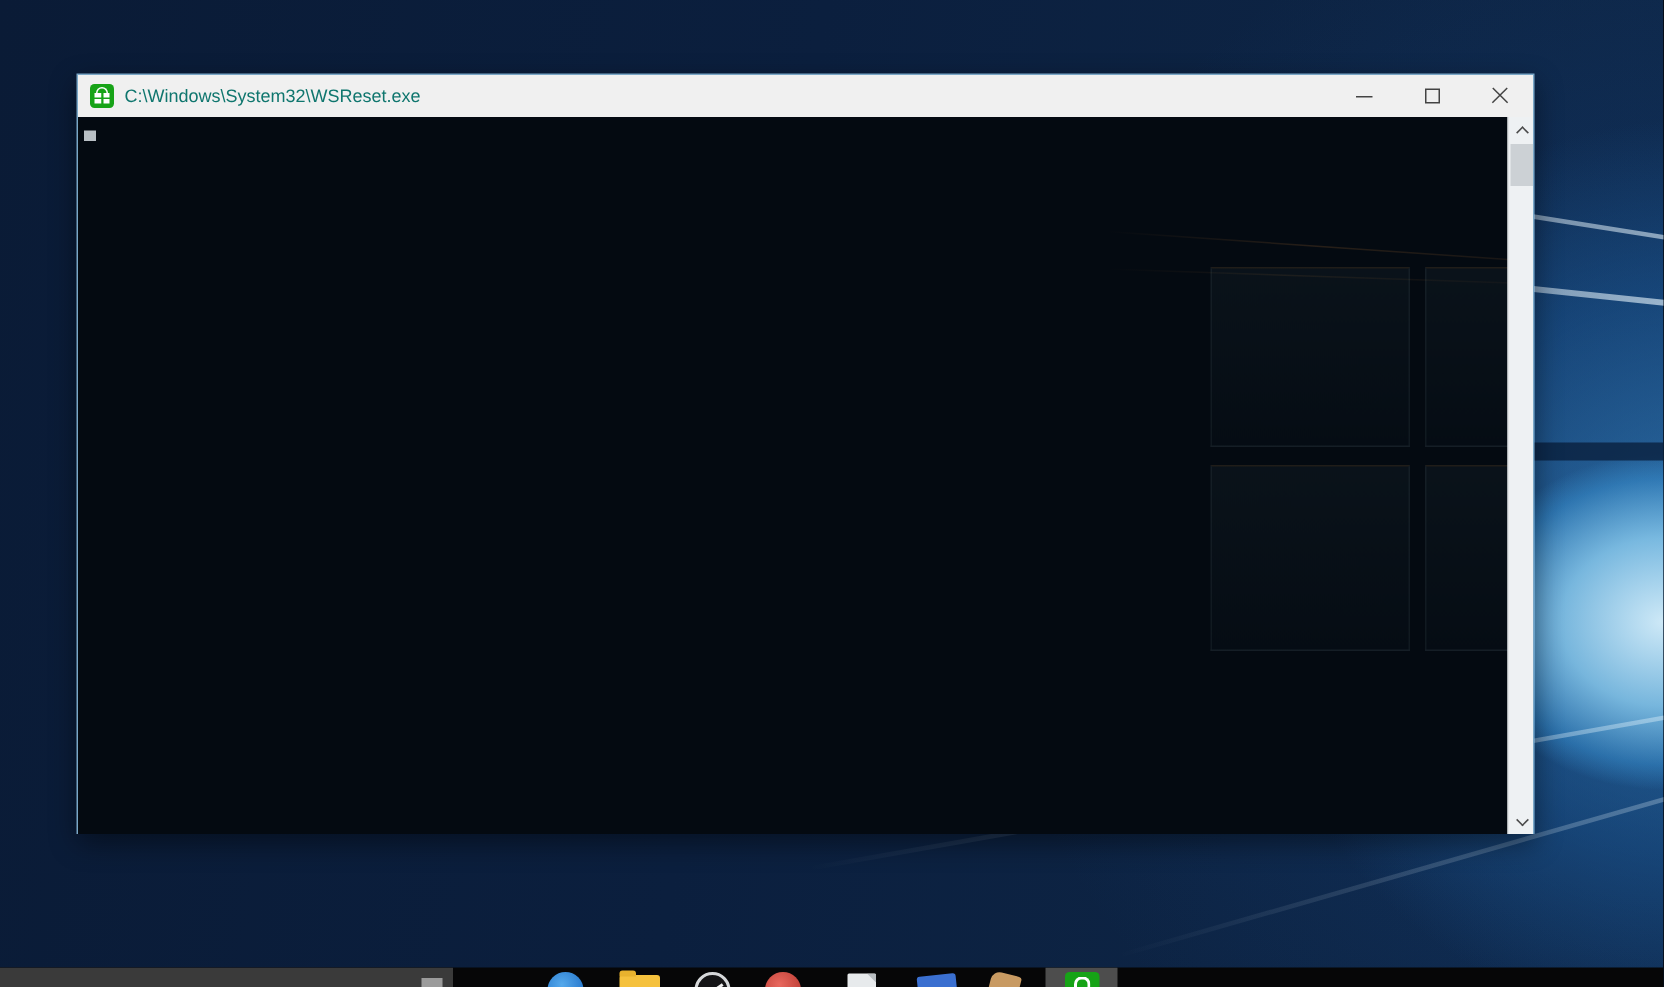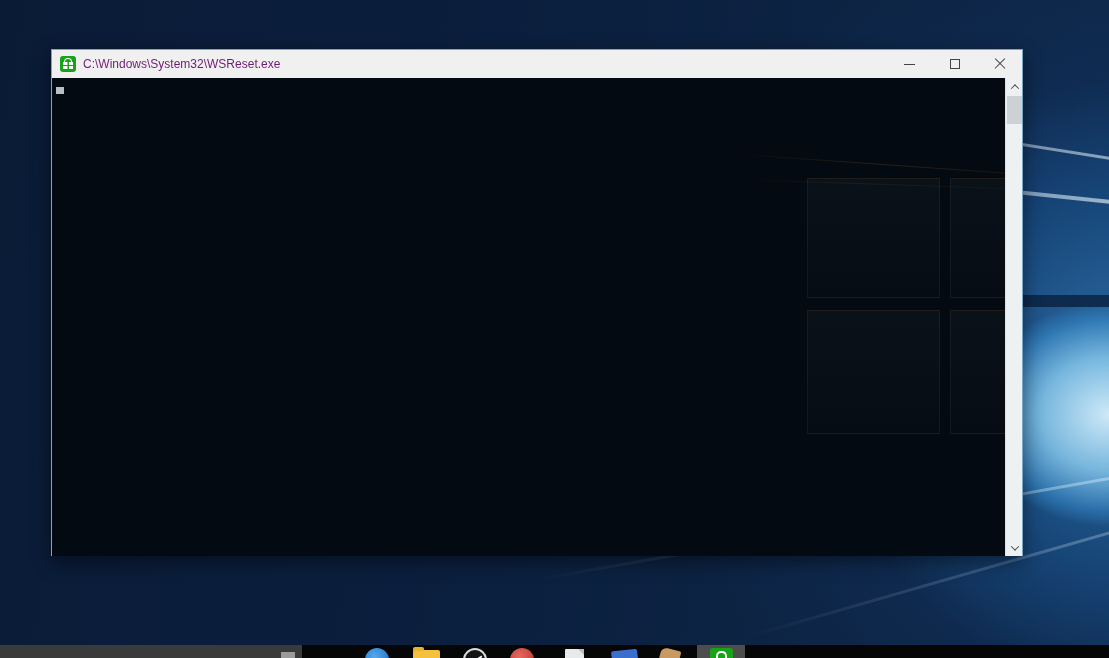--- a/index.html
+++ b/index.html
@@ -31,21 +31,21 @@
   .app-icon { width:16px; height:16px; margin-left:8px; position:relative;
     background:#17a317; border-radius:3px; flex:0 0 auto; }
   .app-icon .bag-handle { position:absolute; left:4px; top:2px; width:8px; height:6px;
     border:1.5px solid #fff; border-bottom:none; border-radius:4px 4px 0 0; }
   .app-icon .bag-flag { position:absolute; left:3px; top:6px; width:10px; height:7px;
     background:
       linear-gradient(#fff,#fff) 0 0/4.5px 3px no-repeat,
       linear-gradient(#fff,#fff) 5.5px 0/4.5px 3px no-repeat,
       linear-gradient(#fff,#fff) 0 4px/4.5px 3px no-repeat,
       linear-gradient(#fff,#fff) 5.5px 4px/4.5px 3px no-repeat; }
-  .title-text { margin-left:7px; font-size:12px; color:#701a75; white-space:nowrap;
+  .title-text { margin-left:7px; font-size:12px; color:#0f766e; white-space:nowrap;
     overflow:hidden; text-overflow:ellipsis; max-width:680px;text-align:center; }
   .controls { position:absolute; right:0; top:0; height:28px; display:flex; }
   .ctl { width:45px; height:28px; display:flex; align-items:center; justify-content:center; cursor:default; }
   .glyph-min { width:11px; height:1px; background:#444; }
   .glyph-max { width:10px; height:10px; border:1px solid #444; }
   .glyph-close { position:relative; width:12px; height:12px; }
   .glyph-close span { position:absolute; left:-1px; top:5px; width:14px; height:1.4px; background:#444; }
   .glyph-close span:first-child { transform:rotate(45deg); }
   .glyph-close span:last-child  { transform:rotate(-45deg); }
 

